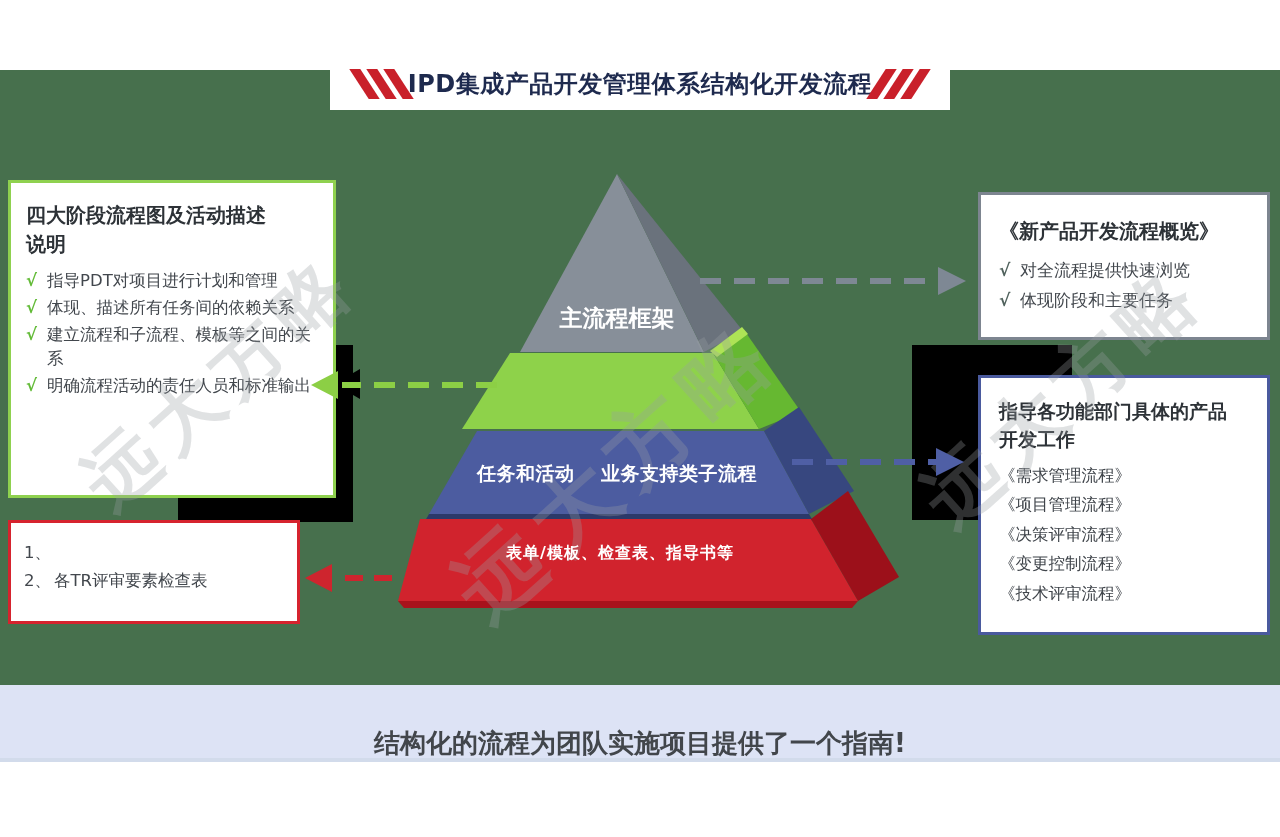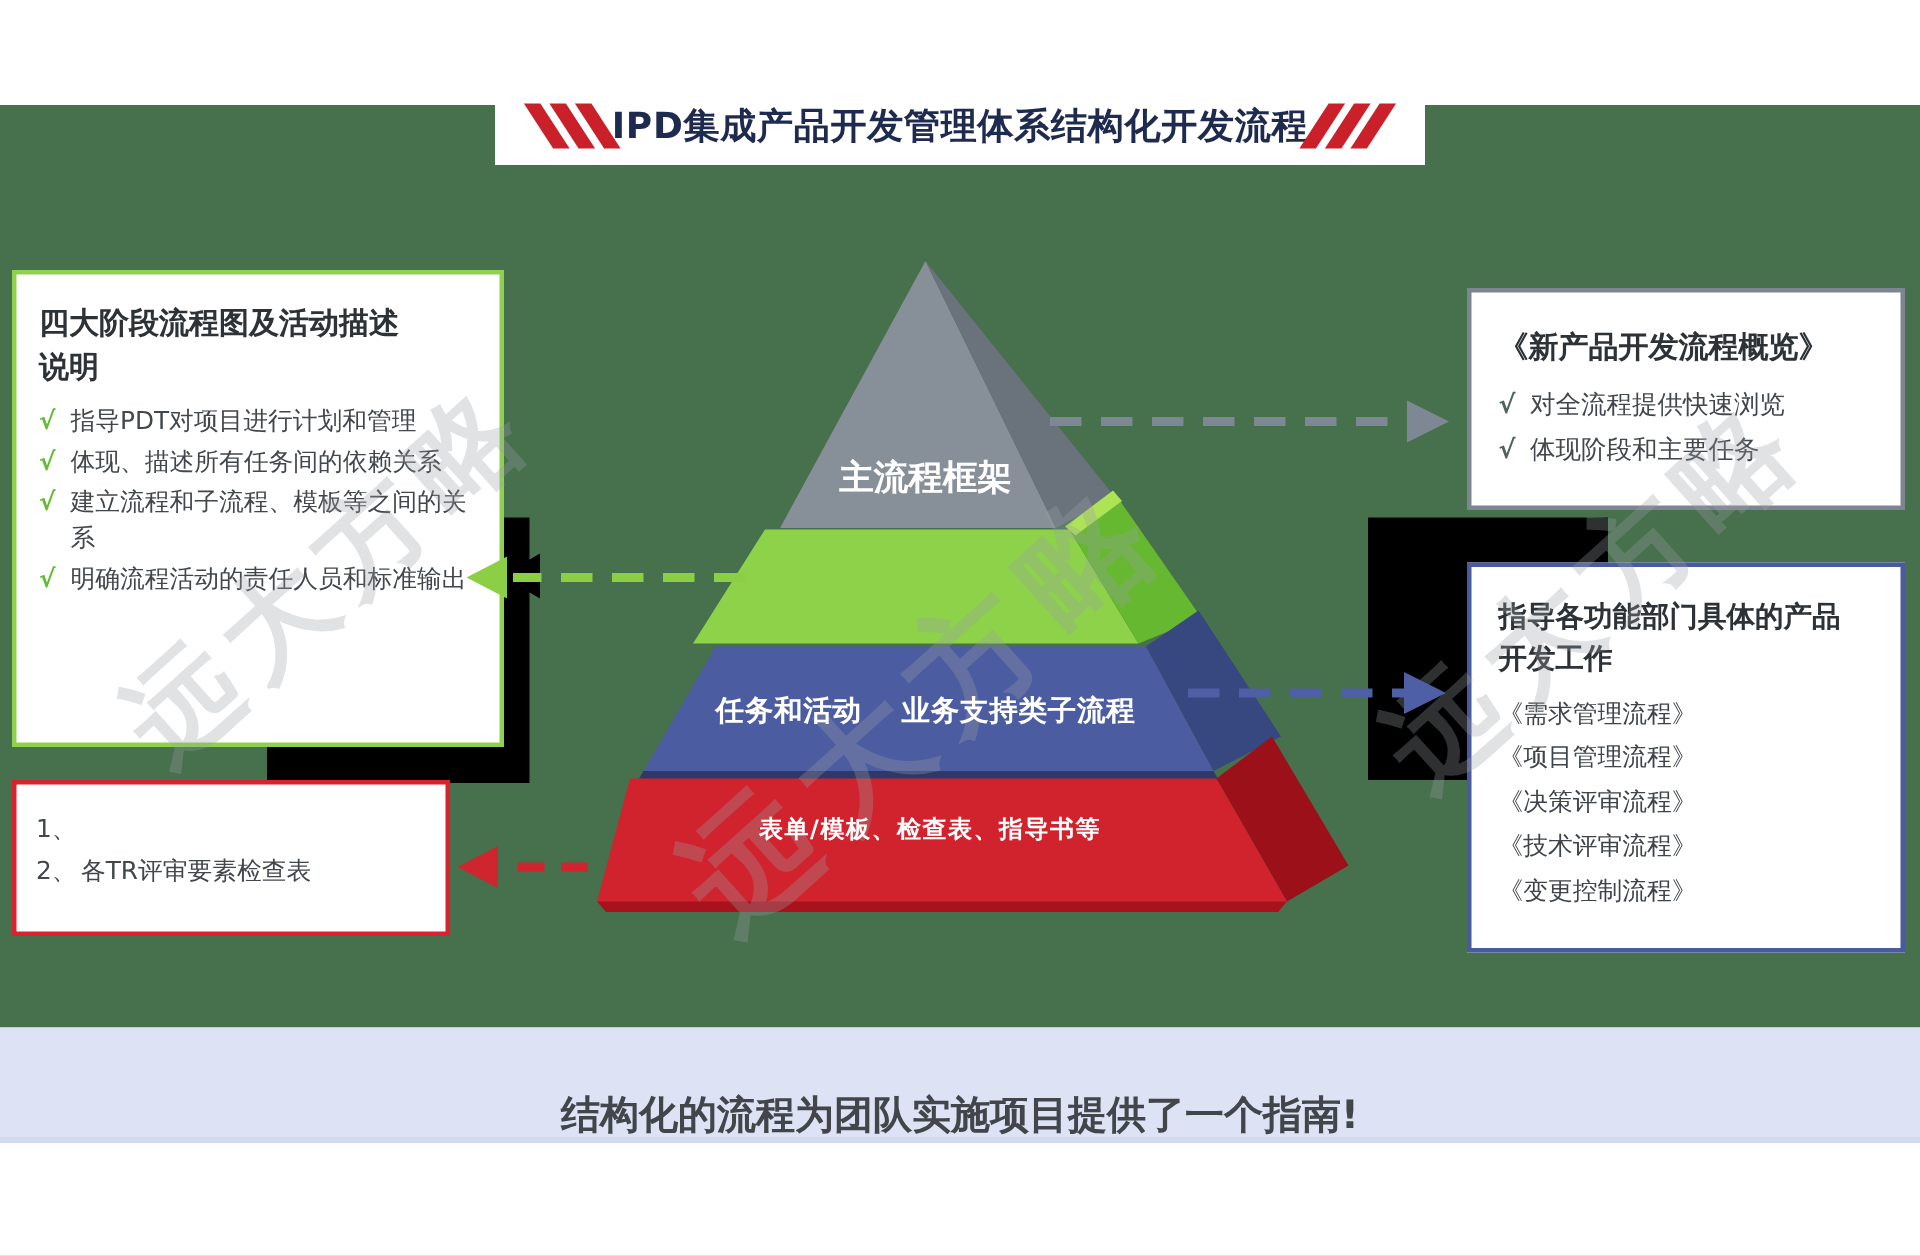--- a/index.html
+++ b/index.html
@@ -129,22 +129,22 @@
   </div>
 
   <div id="rightBottomBox" class="box">
     <div class="boxTitle">
       <span>指导各功能部门具体的产品</span><br>
       <span>开发工作</span>
     </div>
     <div class="bookItem">《需求管理流程》</div>
     <div class="bookItem">《项目管理流程》</div>
     <div class="bookItem">《决策评审流程》</div>
+    <div class="bookItem">《变更控制流程》</div>
     <div class="bookItem">《技术评审流程》</div>
-    <div class="bookItem">《变更控制流程》</div>
   </div>
 
   <svg class="svgLayer" width="1280" height="837" viewBox="0 0 1280 837">
 
     <polygon points="617,174 520,352 704,352" fill="#878f99"></polygon>
     <polygon points="617,174 704,352 743,331" fill="#6a727c"></polygon>
 
     <polygon points="510,353 713,353 759,429 462,429" fill="#8ed24a"></polygon>
     <polygon points="713,353 744,330 801,412 759,429" fill="#66b831"></polygon>
     <polygon points="710,351 742,327 748,334 717,357" fill="#aee356"></polygon>

